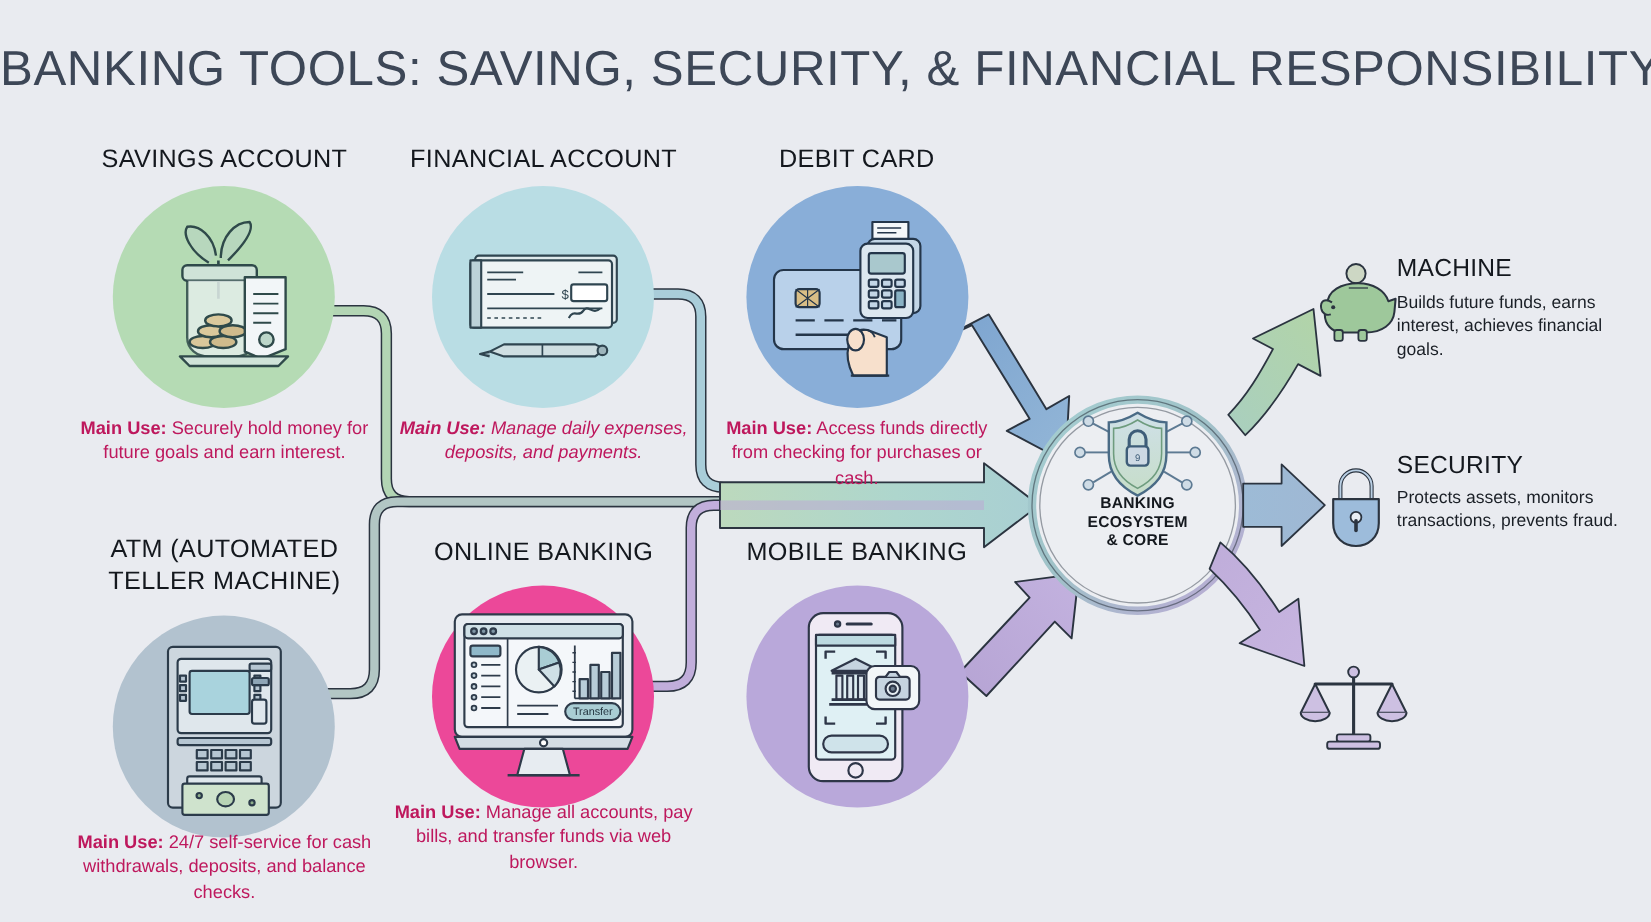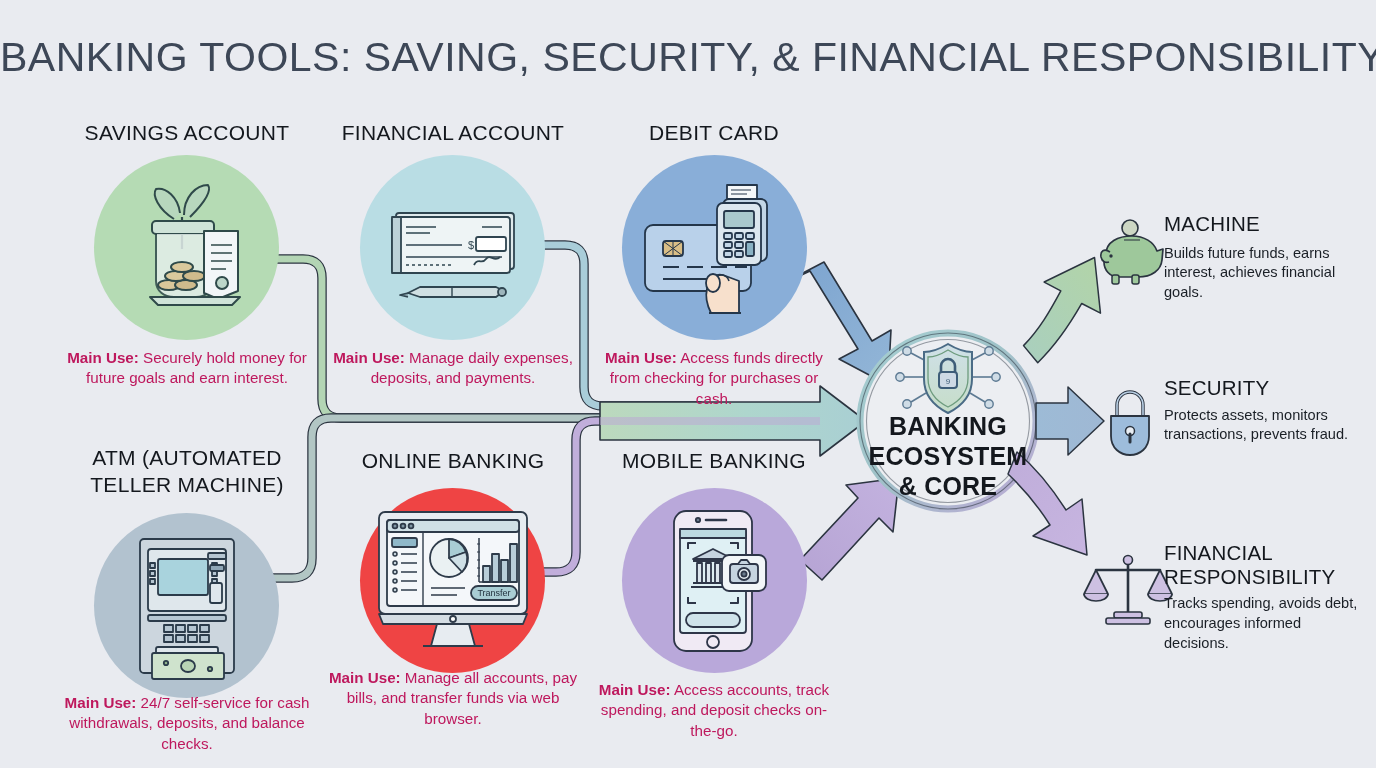--- a/index.html
+++ b/index.html
@@ -46,21 +46,21 @@
     line-height: 1.15; letter-spacing: 0.2px;
   }
   .outcome-desc {
     position: absolute;
     font-size: 14.6px; line-height: 1.35; color: #1a1f26;
   }
 
   .hub-label {
     position: absolute; left: 0; width: 100%;
     text-align: center;
-    font-size: 25px; font-weight: bold; color: #14181e;
+    font-size: 13px; font-weight: bold; color: #14181e;
     line-height: 1.2; letter-spacing: 0.2px;
   }
 </style>
 </head>
 <body>
 
 <div id="stage">
 
   <svg id="svg-layer" viewBox="0 0 1376 768">
     <defs>
@@ -265,21 +265,21 @@
           <path d="M100,92 C104,84 108,92 112,86 C116,80 120,90 126,84" stroke-width="1.8"></path>
           <g transform="translate(0,4)">
             <path d="M34,116 L46,110 L122,110 L130,114 L122,120 L46,120 Z" fill="#cfdfe2"></path>
             <path d="M78,110 L78,120" stroke-width="1.4"></path>
             <path d="M34,116 L26,118 L34,120" fill="#8ea9b2"></path>
             <circle cx="128" cy="115" r="4" fill="#9db5bc"></circle>
           </g>
         </g>
       </svg>
     </div>
-    <div class="tool-desc" style="top:228px;">
+    <div class="tool-desc" style="top:228px;font-style:italic;">
       <span class="lead">Main Use:</span><span> Manage daily expenses, deposits, and payments.</span>
     </div>
   </div>
 
   <div class="tool" style="left:590px; top:120px; width:248px; height:290px;">
     <div class="tool-title" style="top:0;">DEBIT CARD</div>
     <div class="tool-circle" style="left:32px; top:35px; width:185px; height:185px; background:#89aed8;">
       <svg width="168" height="170" viewBox="0 0 168 170">
         <g stroke="#24364a" stroke-width="1.8" fill="none" stroke-linejoin="round">
           <rect x="14" y="62" width="106" height="66" rx="8" fill="#b9d1ea"></rect>
@@ -350,21 +350,21 @@
         </g>
       </svg>
     </div>
     <div class="tool-desc" style="top:248px;">
       <span class="lead">Main Use:</span><span> 24/7 self-service for cash withdrawals, deposits, and balance checks.</span>
     </div>
   </div>
 
   <div class="tool" style="left:322px; top:448px; width:262px; height:290px;">
     <div class="tool-title" style="top:0;">ONLINE BANKING</div>
-    <div class="tool-circle" style="left:38px; top:40px; width:185px; height:185px; background:#ef4444;">
+    <div class="tool-circle" style="left:38px; top:40px; width:185px; height:185px; background:#ec4899;">
       <svg width="172" height="162" viewBox="0 0 172 162">
         <g stroke="#2e3b4a" stroke-width="1.8" fill="none" stroke-linejoin="round">
           <rect x="12" y="12" width="148" height="102" rx="6" fill="#e7ecf1"></rect>
           <rect x="20" y="20" width="132" height="86" rx="3" fill="#f4f7fa"></rect>
           <rect x="20" y="20" width="132" height="12" rx="3" fill="#cfe0e6"></rect>
           <circle cx="28" cy="26" r="2.4" fill="#7e95a3"></circle>
             <circle cx="36" cy="26" r="2.4" fill="#7e95a3"></circle>
           <circle cx="44" cy="26" r="2.4" fill="#7e95a3"></circle>
           <path d="M56,32 V106" stroke-width="1.4"></path>
           <rect x="25" y="38" width="25" height="9" rx="2" fill="#8fb8c9"></rect>
@@ -436,39 +436,32 @@
             <rect x="-14" y="-9" width="28" height="19" rx="3" fill="#c6d4e0"></rect>
             <path d="M-6,-9 L-3,-13 L3,-13 L6,-9" fill="#c6d4e0"></path>
             <circle cx="0" cy="1" r="6" fill="#e7eef3"></circle>
             <circle cx="0" cy="1" r="2.6" fill="#6a7a8c"></circle>
           </g>
           <rect x="46" y="112" width="54" height="14" rx="7" fill="#cfe3ea"></rect>
           <circle cx="73" cy="141" r="6" fill="#f0eaf4"></circle>
         </g>
       </svg>
     </div>
-    <div class="tool-desc" style="top:232px;">
-      <span class="lead">Main Use:</span><span> Access accounts, track spending, and deposit checks on-the-go.</span>
-    </div>
   </div>
 
   <div style="position:absolute; left:860px; top:411px; width:176px;">
     <div class="hub-label" style="position:static;">BANKING</div>
     <div class="hub-label" style="position:static;">ECOSYSTEM</div>
     <div class="hub-label" style="position:static;">&amp; CORE</div>
   </div>
 
   <div class="outcome" style="left:1164px; top:212px; width:200px;">
     <div class="outcome-title" style="position:static;">MACHINE</div>
     <div class="outcome-desc" style="position:static; margin-top:8px;">Builds future funds, earns interest, achieves financial goals.</div>
   </div>
 
   <div class="outcome" style="left:1164px; top:376px; width:200px;">
     <div class="outcome-title" style="position:static;">SECURITY</div>
     <div class="outcome-desc" style="position:static; margin-top:6px;">Protects assets, monitors transactions, prevents fraud.</div>
   </div>
 
-  <div class="outcome" style="left:1164px; top:541px; width:200px;">
-    <div class="outcome-title" style="position:static;">FINANCIAL RESPONSIBILITY</div>
-    <div class="outcome-desc" style="position:static; margin-top:6px;">Tracks spending, avoids debt, encourages informed decisions.</div>
-  </div>
 
 </div>
 
 </body></html>

